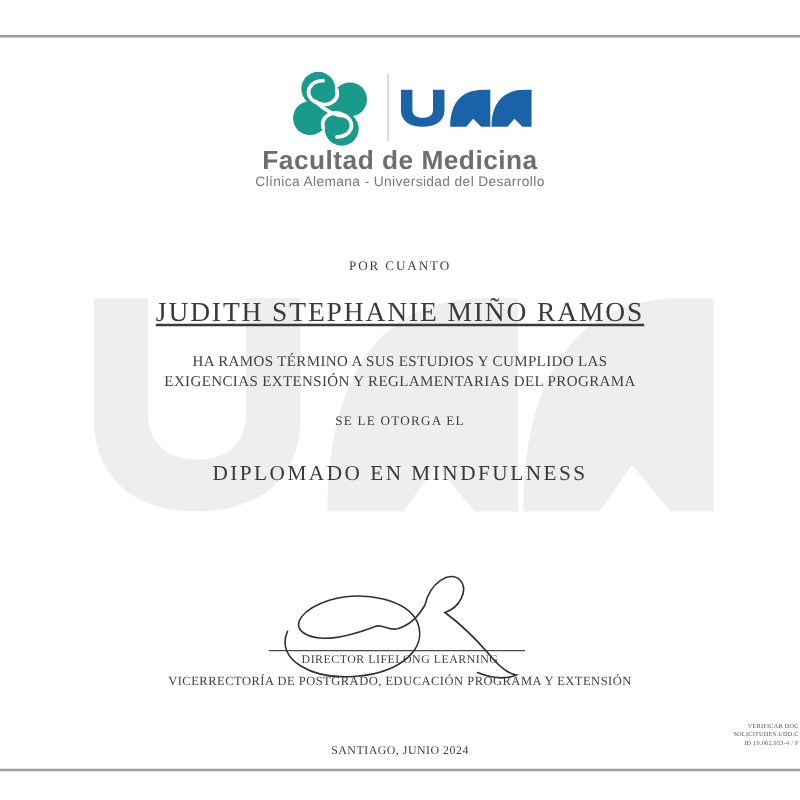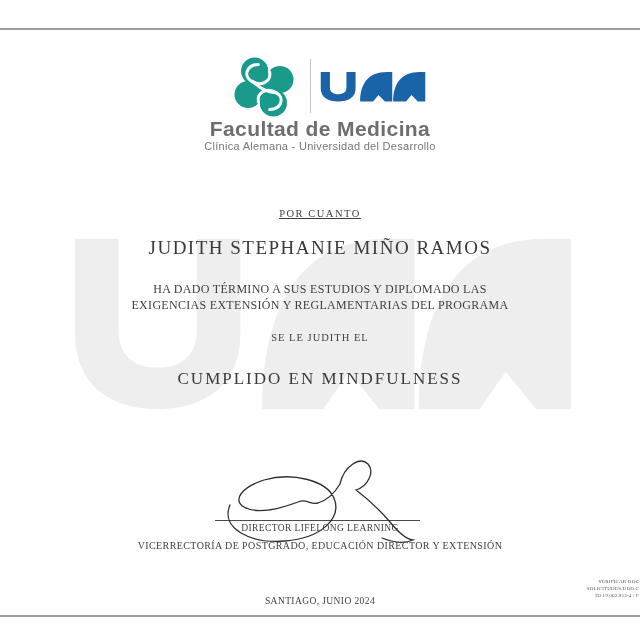--- a/index.html
+++ b/index.html
@@ -26,22 +26,22 @@
     position:absolute;top:140px;left:0;width:640px;text-align:center;
     font-family:"Liberation Sans",sans-serif;
     font-size:11px;color:#77787a;letter-spacing:0.3px;
   }
 
   
   .watermark{position:absolute;left:62px;top:222px;width:522px;height:208px;z-index:0;}
 
   
   .ctext{position:absolute;left:0;width:640px;text-align:center;color:#3f3f3f;z-index:1;}
-  .por-cuanto{top:208px;font-size:10.5px;letter-spacing:1.5px;text-decoration:underline;}
-  .recipient{top:237px;font-size:19px;letter-spacing:1.5px;color:#3a3a3a;}
+  .por-cuanto{top:208px;font-size:10.5px;letter-spacing:1.5px;}
+  .recipient{top:237px;font-size:22px;letter-spacing:1.5px;color:#3a3a3a;text-decoration:underline;}
   .statement{top:281px;font-size:12px;line-height:16px;letter-spacing:0.3px;}
   .otorga{top:332px;font-size:10.5px;letter-spacing:1px;}
   .diploma{top:369px;font-size:17px;letter-spacing:2px;color:#3a3a3a;}
 
   
   .signature-svg{position:absolute;left:210px;top:450px;width:220px;height:100px;z-index:2;}
   .signature-rule{position:absolute;left:215px;top:520px;width:205px;height:1px;background:#4a4a4a;z-index:1;}
   .signer-title{top:523px;font-size:9.5px;letter-spacing:0.4px;}
   .signer-org{top:540px;font-size:10px;letter-spacing:0.4px;}
   .place-date{top:596px;font-size:9.5px;letter-spacing:0.4px;}
@@ -92,32 +92,32 @@
     <g fill="#eeeeee">
       <path d="M 6 8 L 26 8 L 26 52 C 26 64 33 70 44 70 C 55 70 62 64 62 52 L 62 8 L 82 8 L 82 54 C 82 78 66 90 44 90 C 22 90 6 78 6 54 Z"></path>
       <path d="M 92 90 C 92 40 110 8 150 8 L 162 8 L 162 90 L 146 90 L 132 72 L 120 90 Z"></path>
       <path d="M 164 90 C 164 40 182 8 222 8 L 234 8 L 234 90 L 218 90 L 204 72 L 192 90 Z"></path>
     </g>
   </svg>
 
   <div class="ctext por-cuanto">POR CUANTO</div>
   <div class="ctext recipient">JUDITH STEPHANIE MIÑO RAMOS</div>
   <div class="ctext statement">
-    <div>HA DADO TÉRMINO A SUS ESTUDIOS Y DIPLOMADO LAS</div>
+    <div>HA RAMOS TÉRMINO A SUS ESTUDIOS Y CUMPLIDO LAS</div>
     <div>EXIGENCIAS EXTENSIÓN Y REGLAMENTARIAS DEL PROGRAMA</div>
   </div>
-  <div class="ctext otorga">SE LE JUDITH EL</div>
-  <div class="ctext diploma">CUMPLIDO EN MINDFULNESS</div>
+  <div class="ctext otorga">SE LE OTORGA EL</div>
+  <div class="ctext diploma">DIPLOMADO EN MINDFULNESS</div>
 
   <svg class="signature-svg" viewBox="0 0 220 100">
     <path d="M 20 55 C 10 78 40 94 75 91 C 112 88 132 68 124 48 C 116 30 82 22 54 30 C 32 37 22 50 34 57 C 48 65 72 58 88 52 C 96 48 100 55 108 53 C 118 50 124 44 130 34 C 134 16 150 6 158 14 C 165 22 158 36 146 40 C 154 46 168 58 180 72 C 188 82 196 89 203 90 C 194 94 182 92 172 88" fill="none" stroke="#2f2f2f" stroke-width="1.3" stroke-linecap="round"></path>
   </svg>
   <div class="signature-rule"></div>
   <div class="ctext signer-title">DIRECTOR LIFELONG LEARNING</div>
-  <div class="ctext signer-org">VICERRECTORÍA DE POSTGRADO, EDUCACIÓN DIRECTOR Y EXTENSIÓN</div>
+  <div class="ctext signer-org">VICERRECTORÍA DE POSTGRADO, EDUCACIÓN PROGRAMA Y EXTENSIÓN</div>
 
   <div class="ctext place-date">SANTIAGO, JUNIO 2024</div>
 
   <div class="verify">
     <div>VERIFICAR DOC</div>
     <div>SOLICITUDES.UDD.C</div>
     <div>ID 19.062.953-4 / F</div>
   </div>
 
   <div class="rule rule-bottom"></div>

